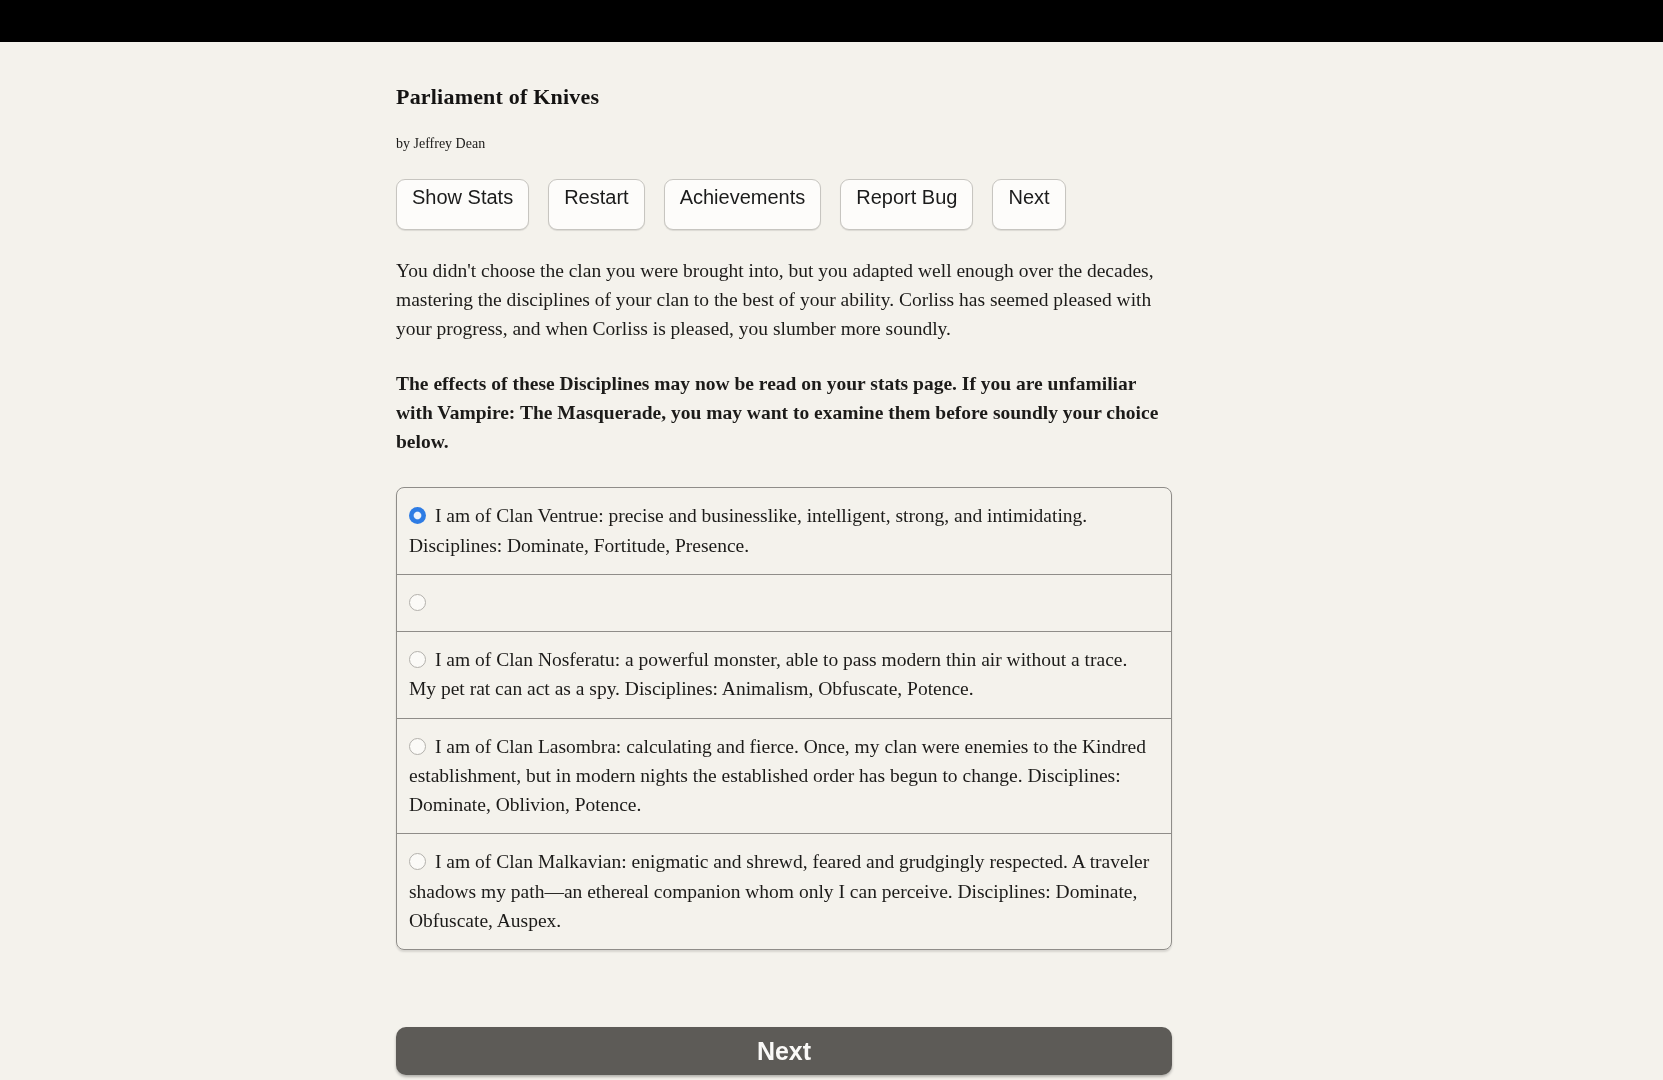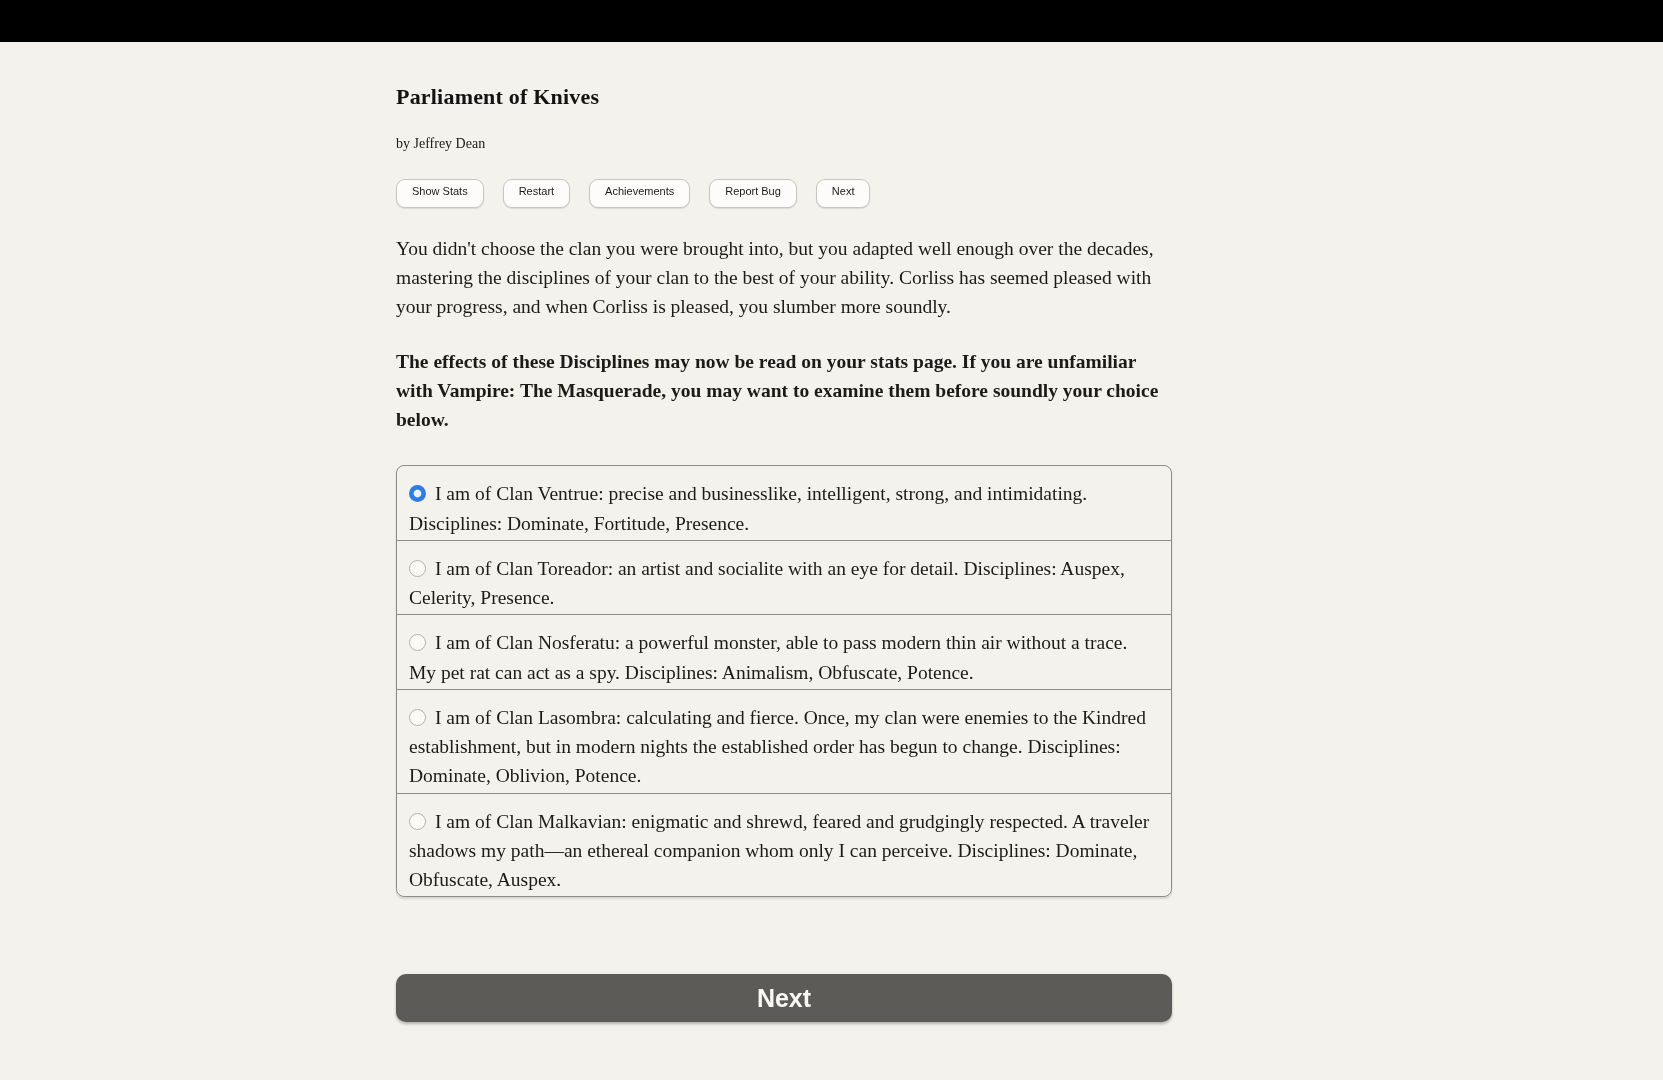--- a/index.html
+++ b/index.html
@@ -35,45 +35,45 @@
     color: #1c1b19;
   }
   .toolbar {
     display: flex;
     gap: 19px;
     margin-top: 27px;
     font-family: "Liberation Sans", sans-serif;
   }
   .toolbar button {
     font-family: "Liberation Sans", sans-serif;
-    font-size: 11px;
+    font-size: 20px;
     color: #1b1b1b;
     background: #fdfcfa;
     border: 1px solid #c7c5c0;
     border-radius: 9px;
-    padding: 5px 15px 9px 15px;
+    padding: 5px 15px 20px 15px;
     box-shadow: 0 1px 1px rgba(0,0,0,0.10);
     cursor: pointer;
     line-height: 1.2;
   }
   .story p {
     font-size: 19.5px;
     line-height: 1.49;
     margin: 26px 0 0 0;
   }
   .story p.bold { font-weight: bold; }
   .choice-group {
     margin-top: 31px;
     border: 1px solid #8f8d89;
     border-radius: 8px;
     box-shadow: 0 2px 2px rgba(0,0,0,0.12);
     overflow: hidden;
   }
   .option {
-    padding: 13px 12px 2px 12px;
+    padding: 13px 12px 14px 12px;
     border-bottom: 1px solid #8f8d89;
     font-size: 19.5px;
     line-height: 1.5;
     cursor: pointer;
   }
   .option:last-child { border-bottom: none; }
   .radio {
     display: inline-block;
     width: 17px;
     height: 17px;
@@ -127,21 +127,21 @@
   <div class="story">
     <p>You didn't choose the clan you were brought into, but you adapted well enough over the decades, mastering the disciplines of your clan to the best of your ability. Corliss has seemed pleased with your progress, and when Corliss is pleased, you slumber more soundly.</p>
     <p class="bold">The effects of these Disciplines may now be read on your stats page. If you are unfamiliar with Vampire: The Masquerade, you may want to examine them before soundly your choice below.</p>
   </div>
 
   <div class="choice-group">
     <div class="option">
       <span class="radio selected"></span><span>I am of Clan Ventrue: precise and businesslike, intelligent, strong, and intimidating. Disciplines: Dominate, Fortitude, Presence.</span>
     </div>
     <div class="option">
-      <span class="radio"></span><span>I am of Clan Toreador: an artist and socialite with an eye for detail. Disciplines: Auspex, Celerity, Presence.</span>
+      <span class="radio"></span>
     </div>
     <div class="option">
       <span class="radio"></span><span>I am of Clan Nosferatu: a powerful monster, able to pass modern thin air without a trace. My pet rat can act as a spy. Disciplines: Animalism, Obfuscate, Potence.</span>
     </div>
     <div class="option">
       <span class="radio"></span><span>I am of Clan Lasombra: calculating and fierce. Once, my clan were enemies to the Kindred establishment, but in modern nights the established order has begun to change. Disciplines: Dominate, Oblivion, Potence.</span>
     </div>
     <div class="option">
       <span class="radio"></span><span>I am of Clan Malkavian: enigmatic and shrewd, feared and grudgingly respected. A traveler shadows my path—an ethereal companion whom only I can perceive. Disciplines: Dominate, Obfuscate, Auspex.</span>
     </div>

